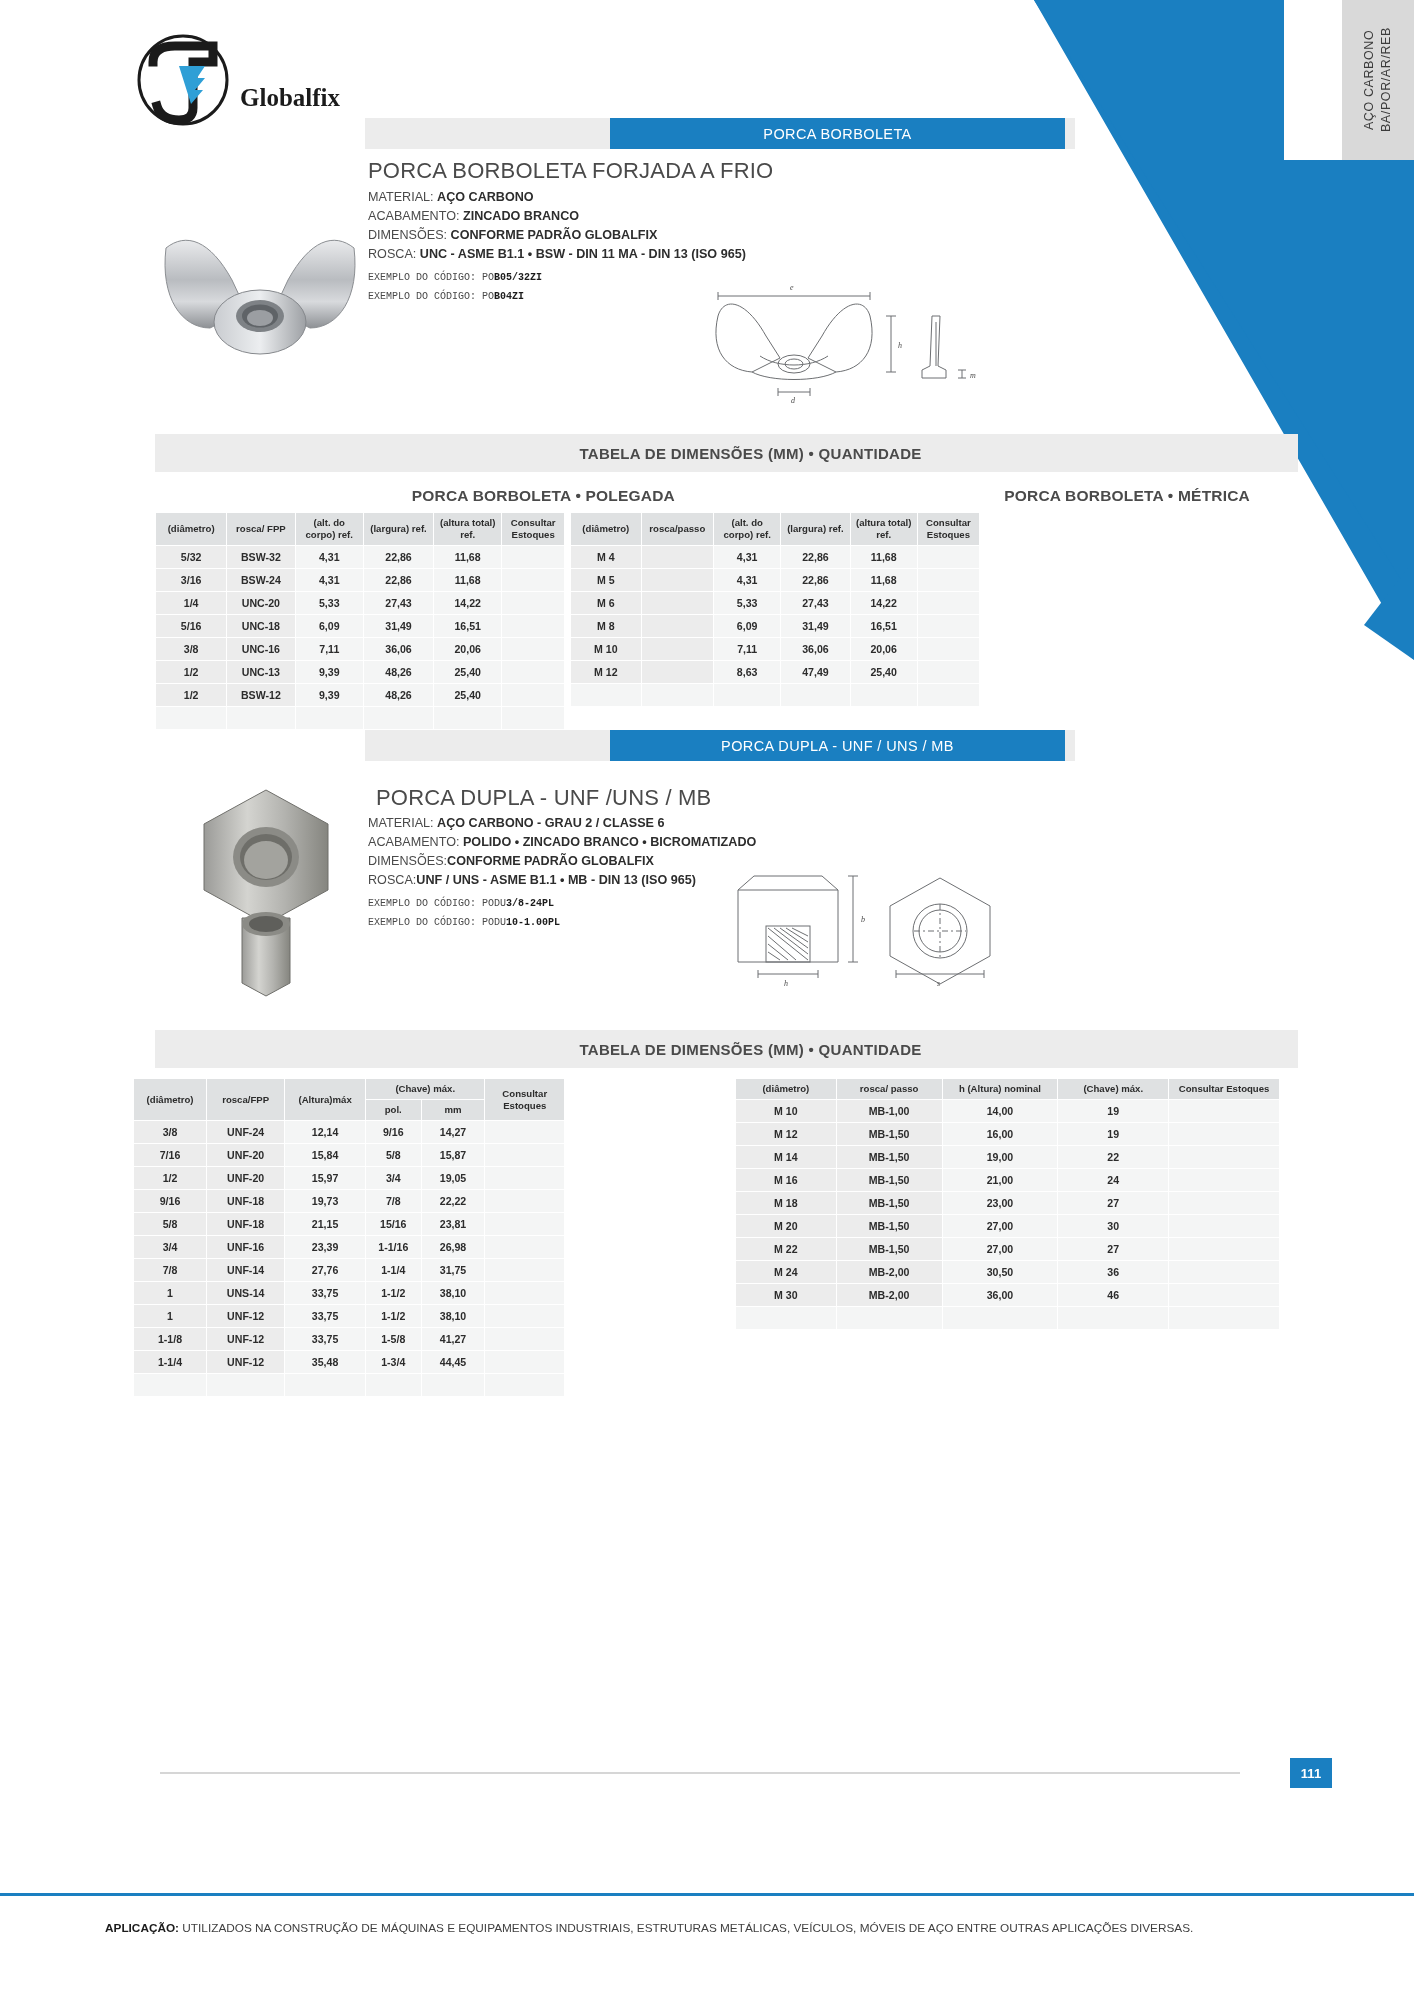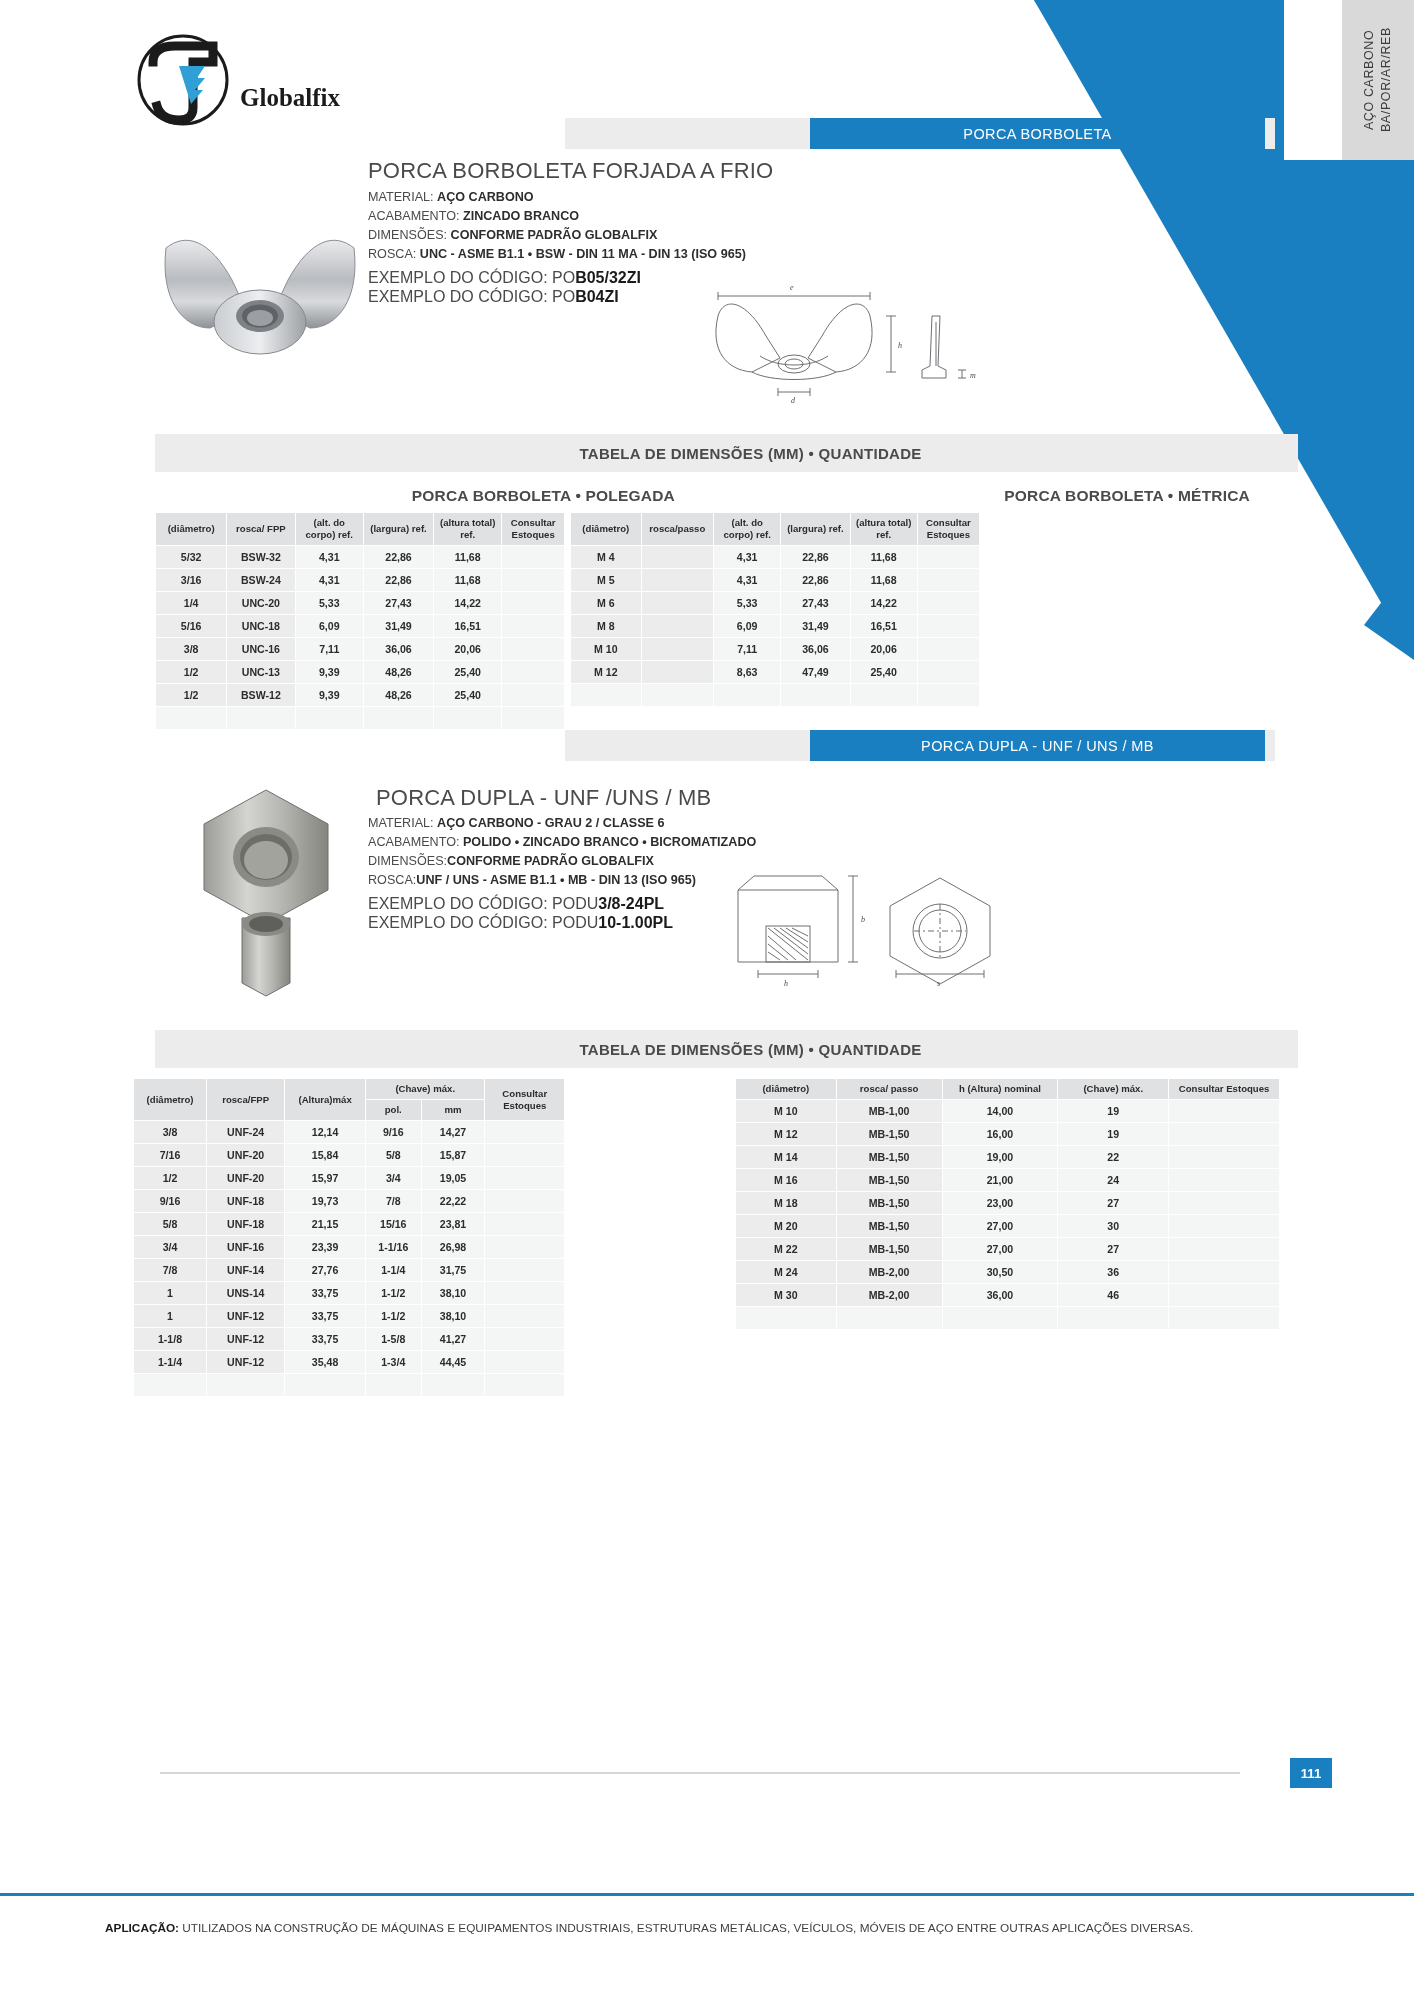--- a/index.html
+++ b/index.html
@@ -23,32 +23,32 @@
 
   
   .logo-wrap{position:absolute;left:135px;top:32px;width:290px;height:115px;}
   .logo-mark{position:absolute;left:0;top:0;width:96px;height:96px;}
   .logo-text{
     position:absolute;left:105px;top:52px;font-size:25px;font-weight:bold;
     font-family:"Liberation Serif", serif;color:#1b1b1b;
   }
 
   
-  .titlebar{position:absolute;height:31px;display:flex;justify-content:flex-end;}
+  .titlebar{position:absolute;height:31px;display:flex;}
   .titlebar .grey{background:#ececec;height:31px;}
   .titlebar .blue{background:#1a7fc1;height:31px;color:#fff;
     display:flex;align-items:center;justify-content:center;
     font-size:14.5px;letter-spacing:.4px;}
   .titlebar .tail{background:#ececec;height:31px;}
 
   
   .prod-title{position:absolute;font-size:22px;color:#4a4a4a;letter-spacing:.2px;}
   .spec{position:absolute;font-size:12.6px;color:#4a4a4a;line-height:19px;}
   .spec b{color:#2d2d2d;}
-  .ex{position:absolute;font-size:16px;color:#4a4a4a;line-height:19px;}
+  .ex{position:absolute;font-size:10px;color:#4a4a4a;line-height:19px;font-family:Liberation Mono, monospace;}
   .ex b{color:#1b1b1b;}
 
   
   .photo{position:absolute;}
 
   
   .band{
     position:absolute;background:#ececec;height:38px;
     display:flex;align-items:center;justify-content:center;
     font-size:15px;font-weight:bold;color:#4a4a4a;letter-spacing:.3px;padding-left:48px;

